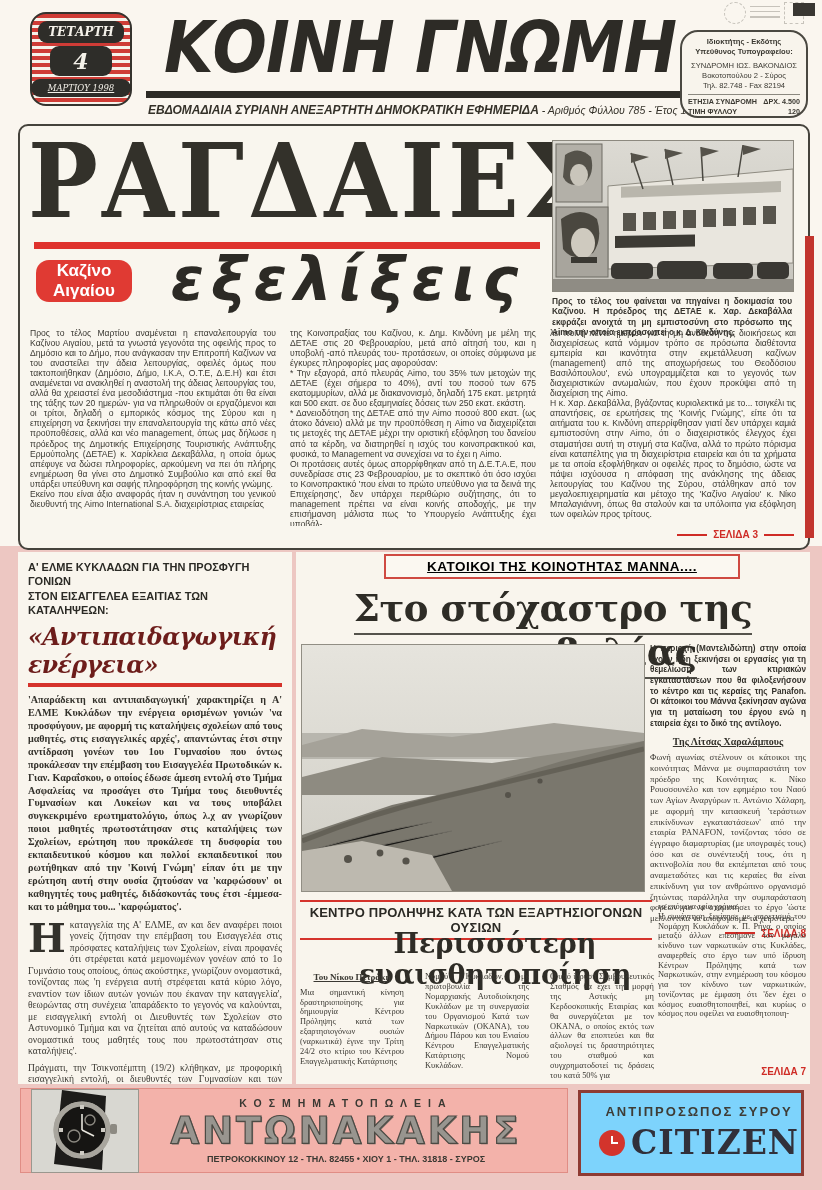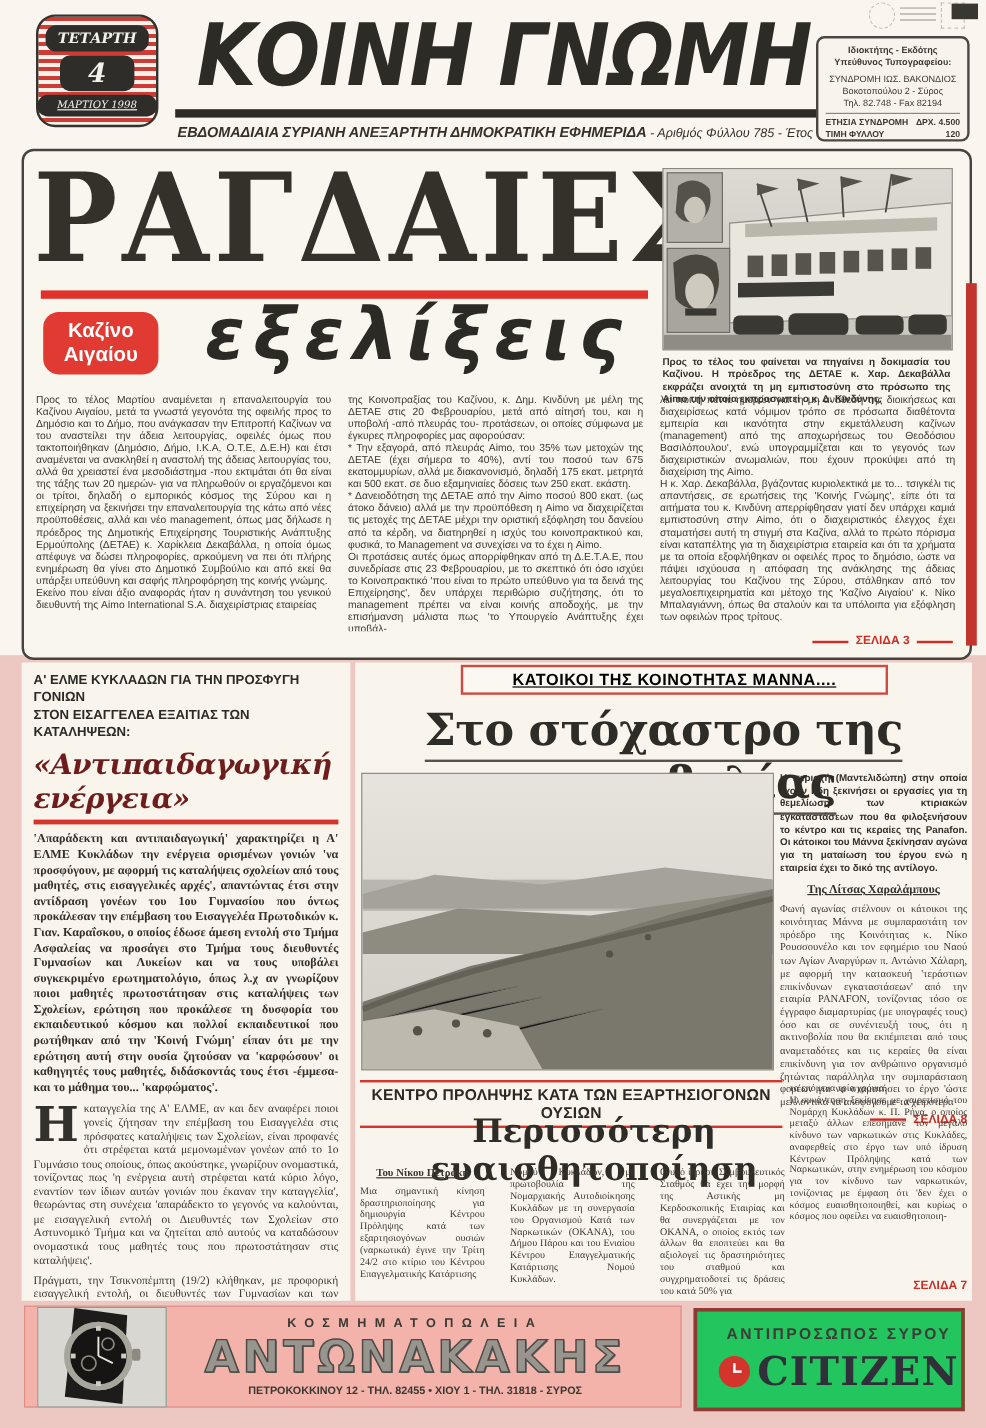--- a/index.html
+++ b/index.html
@@ -22,32 +22,32 @@
     font-family:"DejaVu Sans",sans-serif;transform:scaleY(1.12);transform-origin:center;}
   .mast-rule{left:146px;top:91px;width:550px;height:7px;background:#2d2b26;}
   .mast-sub{left:148px;top:103px;width:560px;font-size:12px;font-weight:bold;font-style:italic;color:#343129;}
   .mast-sub .issue{font-weight:normal;font-size:10.5px;}
   .stamp{left:722px;top:0;width:84px;height:26px;opacity:.45;}
   .stamp .circ{position:absolute;left:2px;top:2px;width:20px;height:20px;border:1.5px dashed #8a877e;border-radius:50%;}
   .stamp .waves{position:absolute;left:28px;top:6px;width:30px;height:12px;
     background:repeating-linear-gradient(180deg,#8a877e 0 1.5px,transparent 1.5px 5px);}
   .stamp .box{position:absolute;left:62px;top:2px;width:18px;height:20px;border:1.5px dashed #8a877e;}
   .corner-mark{left:793px;top:3px;width:22px;height:13px;background:#393732;}
-  .pub-box{left:680px;top:30px;width:128px;height:88px;border:2px solid #4a4841;border-radius:7px;
+  .pub-box{left:680px;top:30px;width:128px;height:88px;border:2px solid #4a4841;border-radius:18px;
     background:#f8f4ec;box-sizing:border-box;padding:5px 6px 3px;text-align:center;font-size:7.6px;line-height:1.35;color:#3a3831;}
   .pub-box .b{font-weight:bold;}
   .pub-box .sep{height:1px;background:#8b887f;margin:3px 0 2px;}
   .pub-row{display:flex;justify-content:space-between;font-weight:bold;font-size:7.2px;}
 
   
   .lead-box{left:18px;top:124px;width:788px;height:422px;border:2px solid #45433c;border-radius:10px;background:#f9f6ee;}
   .lead-h1{position:absolute;left:8px;top:2px;width:524px;text-align:center;font-family:"DejaVu Serif",serif;
     font-weight:900;font-size:93px;letter-spacing:4px;color:#33312a;transform:scaleY(1.1);transform-origin:top;line-height:1.05;}
   .lead-redrule{position:absolute;left:14px;top:116px;width:506px;height:7px;background:#df322d;}
-  .lead-badge{position:absolute;left:16px;top:134px;width:96px;height:52px;background:#e03a33;border-radius:13px;
+  .lead-badge{position:absolute;left:16px;top:134px;width:96px;height:42px;background:#e03a33;border-radius:13px;
     color:#fff;font-weight:bold;font-size:17px;line-height:1.2;display:flex;flex-direction:column;align-items:center;justify-content:center;}
   .lead-h2{position:absolute;left:116px;top:118px;width:424px;text-align:center;font-style:italic;font-weight:900;
     font-size:60px;letter-spacing:7px;color:#2c2a25;font-family:"DejaVu Sans",sans-serif;}
   .lead-photo{position:absolute;left:532px;top:14px;width:240px;height:150px;border:1px solid #8c897f;background:#d9d7d0;}
   .lead-caption{position:absolute;left:532px;top:170px;width:240px;font-size:8.3px;font-weight:bold;
     line-height:1.25;text-align:justify;color:#34322c;}
   .lead-cols{position:absolute;left:10px;top:202px;width:766px;height:198px;display:flex;gap:14px;}
   .lead-col{flex:1;font-size:8.6px;line-height:1.17;text-align:justify;color:#3b3933;white-space:pre-line;overflow:hidden;}
   .pageref{color:#cf2c26;font-weight:bold;font-size:10px;display:flex;align-items:center;gap:6px;}
   .pageref .rule{height:2px;background:#cf2c26;flex:0 0 30px;}
@@ -95,21 +95,21 @@
 
   
   .ad-jeweler{left:20px;top:1088px;width:548px;height:85px;background:#f3b2aa;border:1px solid #e08d85;
     box-sizing:border-box;display:flex;align-items:center;}
   .watch-frame{margin-left:10px;width:106px;height:82px;background:#d9d8d2;border:1px solid #9a978e;flex:0 0 auto;}
   .ad-jw-text{flex:1;text-align:center;padding-right:14px;}
   .ad-jw-cat{font-size:10.5px;font-weight:bold;letter-spacing:7px;color:#3a3832;}
   .ad-jw-name{font-weight:900;font-size:37px;letter-spacing:3px;color:#98958f;
     -webkit-text-stroke:1.2px #4c4a44;text-shadow:1px 1px 0 #6b6962;font-family:"DejaVu Sans",sans-serif;}
   .ad-jw-addr{font-size:9px;font-weight:bold;color:#3a3832;margin-top:2px;}
-  .ad-citizen{left:578px;top:1090px;width:226px;height:86px;background:#22c55e;border:3px solid #8e3b33;
+  .ad-citizen{left:578px;top:1090px;width:226px;height:86px;background:#7dd3fc;border:3px solid #8e3b33;
     box-sizing:border-box;display:flex;flex-direction:column;align-items:center;justify-content:center;gap:4px;padding-left:16px;}
   .ad-cz-label{font-size:13px;font-weight:bold;letter-spacing:2px;color:#3e3c36;}
   .ad-cz-brandrow{display:flex;align-items:center;gap:6px;}
   .cz-dot{width:26px;height:26px;border-radius:50%;background:#d3342c;position:relative;}
   .cz-dot:before{content:"";position:absolute;left:12px;top:6px;width:2px;height:8px;background:#fff;}
   .cz-dot:after{content:"";position:absolute;left:12px;top:12px;width:7px;height:2px;background:#fff;}
   .ad-cz-brand{font-family:"DejaVu Serif",serif;font-weight:900;font-size:33px;letter-spacing:1px;color:#31303a;}
 </style>
 </head>
 <body>

